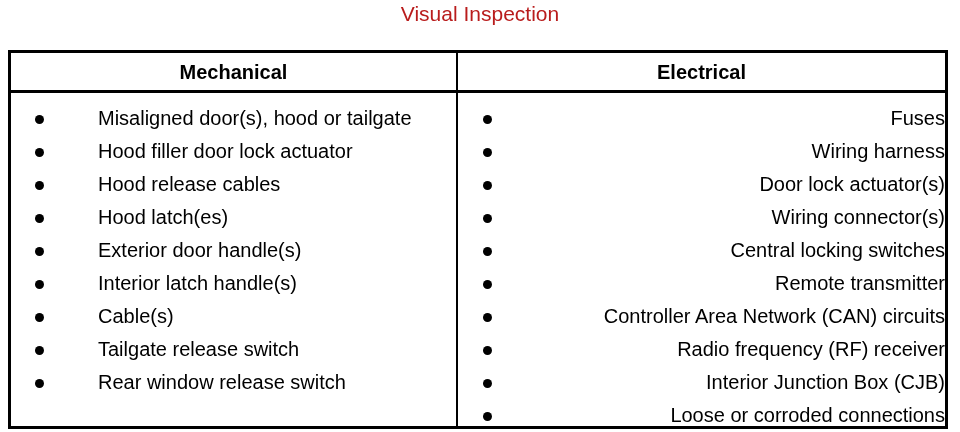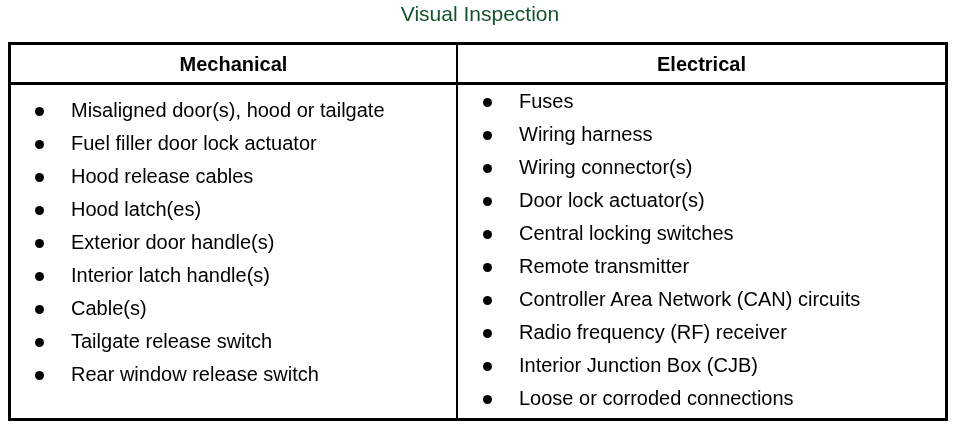--- a/index.html
+++ b/index.html
@@ -24,27 +24,27 @@
   .table-title {
     position: absolute;
     left: 0;
     top: 1px;
     width: 960px;
     text-align: center;
     font-size: 21px;
     font-weight: normal;
     line-height: 26px;
     letter-spacing: 0px;
-    color: #14532d;
+    color: #b91c1c;
   }
 
   .table-frame {
     position: absolute;
     left: 8px;
-    top: 42px;
+    top: 50px;
     width: 940px;
     height: 379px;
     box-sizing: border-box;
     border: 3px solid #000000;
     background: #ffffff;
   }
 
   .table-inner {
     position: relative;
     width: 100%;
@@ -104,21 +104,23 @@
     margin: 0;
     padding: 0;
   }
 
   ul.item-list.left-list {
     padding-top: 9px;
     padding-left: 24px;
   }
 
   ul.item-list.right-list {
+    padding-top: 9px;
     padding-left: 25px;
+    text-align: right;
   }
 
   li.list-item {
     position: relative;
     height: 33px;
     line-height: 33px;
     font-size: 20px;
     font-weight: normal;
     padding-left: 36px;
     white-space: nowrap;
@@ -130,20 +132,21 @@
     top: 13px;
     width: 9px;
     height: 9px;
     border-radius: 50%;
     background: #000000;
     display: block;
   }
 
   li.list-item .item-label {
     display: inline;
+    margin-left: 27px;
   }
 </style>
 </head>
 <body>
 
 <div class="page">
 
   <div class="table-title">Visual Inspection</div>
 
   <div class="table-frame">
@@ -157,21 +160,21 @@
       <div class="body-row">
 
         <div class="body-col left">
           <ul class="item-list left-list">
             <li class="list-item">
               <span class="bullet-icon"></span>
               <span class="item-label">Misaligned door(s), hood or tailgate</span>
             </li>
             <li class="list-item">
               <span class="bullet-icon"></span>
-              <span class="item-label">Fuel filler door lock actuator</span>
+              <span class="item-label">Hood filler door lock actuator</span>
             </li>
             <li class="list-item">
               <span class="bullet-icon"></span>
               <span class="item-label">Hood release cables</span>
             </li>
             <li class="list-item">
               <span class="bullet-icon"></span>
               <span class="item-label">Hood latch(es)</span>
             </li>
             <li class="list-item">
@@ -202,25 +205,25 @@
             <li class="list-item">
               <span class="bullet-icon"></span>
               <span class="item-label">Fuses</span>
             </li>
             <li class="list-item">
               <span class="bullet-icon"></span>
               <span class="item-label">Wiring harness</span>
             </li>
             <li class="list-item">
               <span class="bullet-icon"></span>
+              <span class="item-label">Door lock actuator(s)</span>
+            </li>
+            <li class="list-item">
+              <span class="bullet-icon"></span>
               <span class="item-label">Wiring connector(s)</span>
-            </li>
-            <li class="list-item">
-              <span class="bullet-icon"></span>
-              <span class="item-label">Door lock actuator(s)</span>
             </li>
             <li class="list-item">
               <span class="bullet-icon"></span>
               <span class="item-label">Central locking switches</span>
             </li>
             <li class="list-item">
               <span class="bullet-icon"></span>
               <span class="item-label">Remote transmitter</span>
             </li>
             <li class="list-item">

